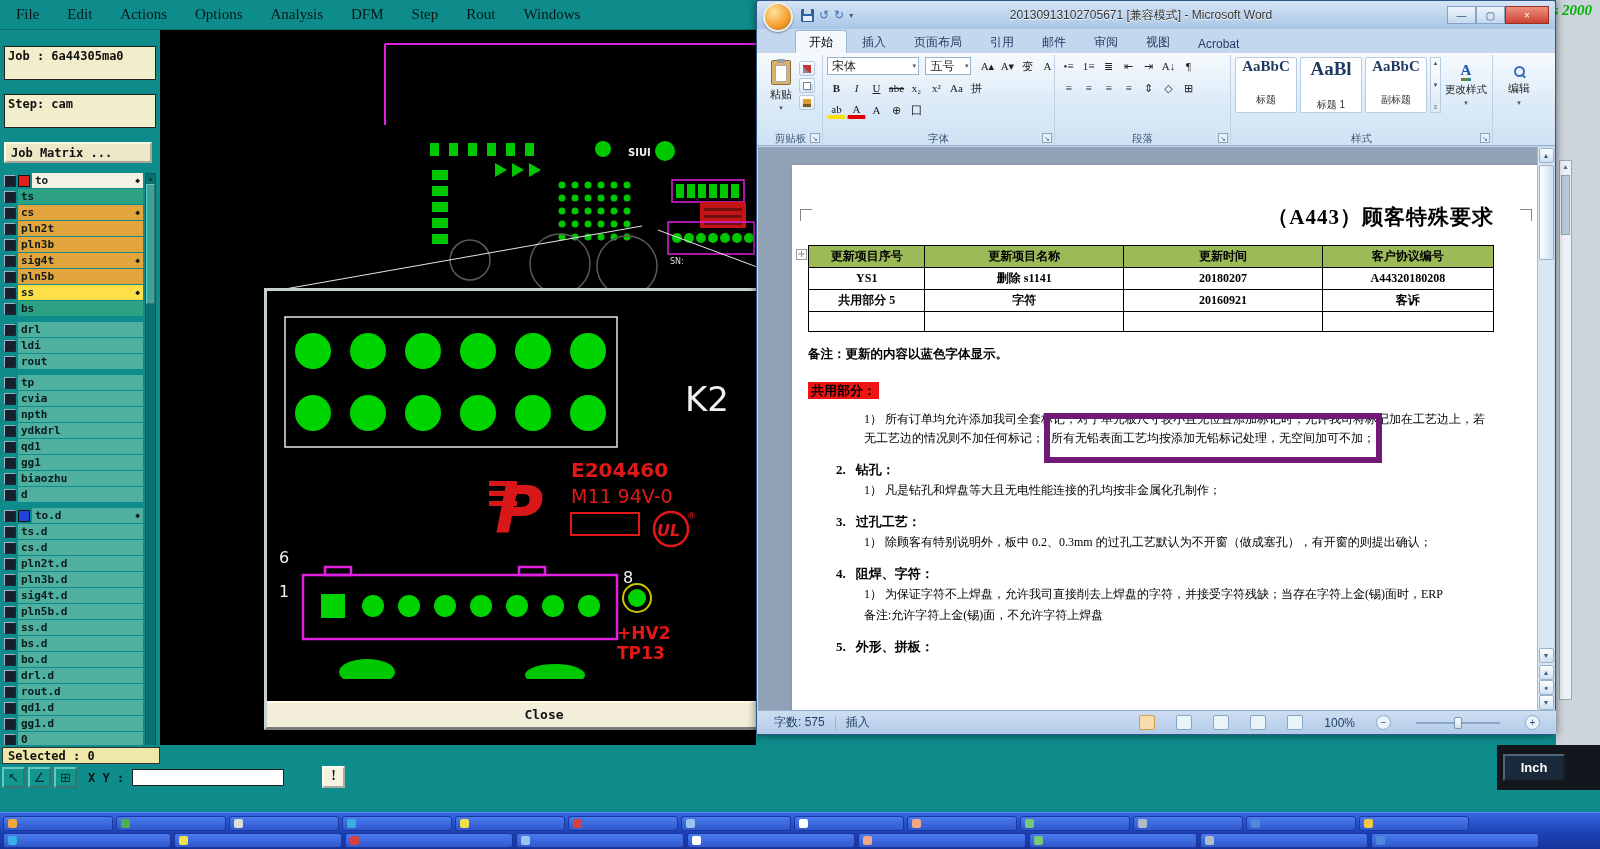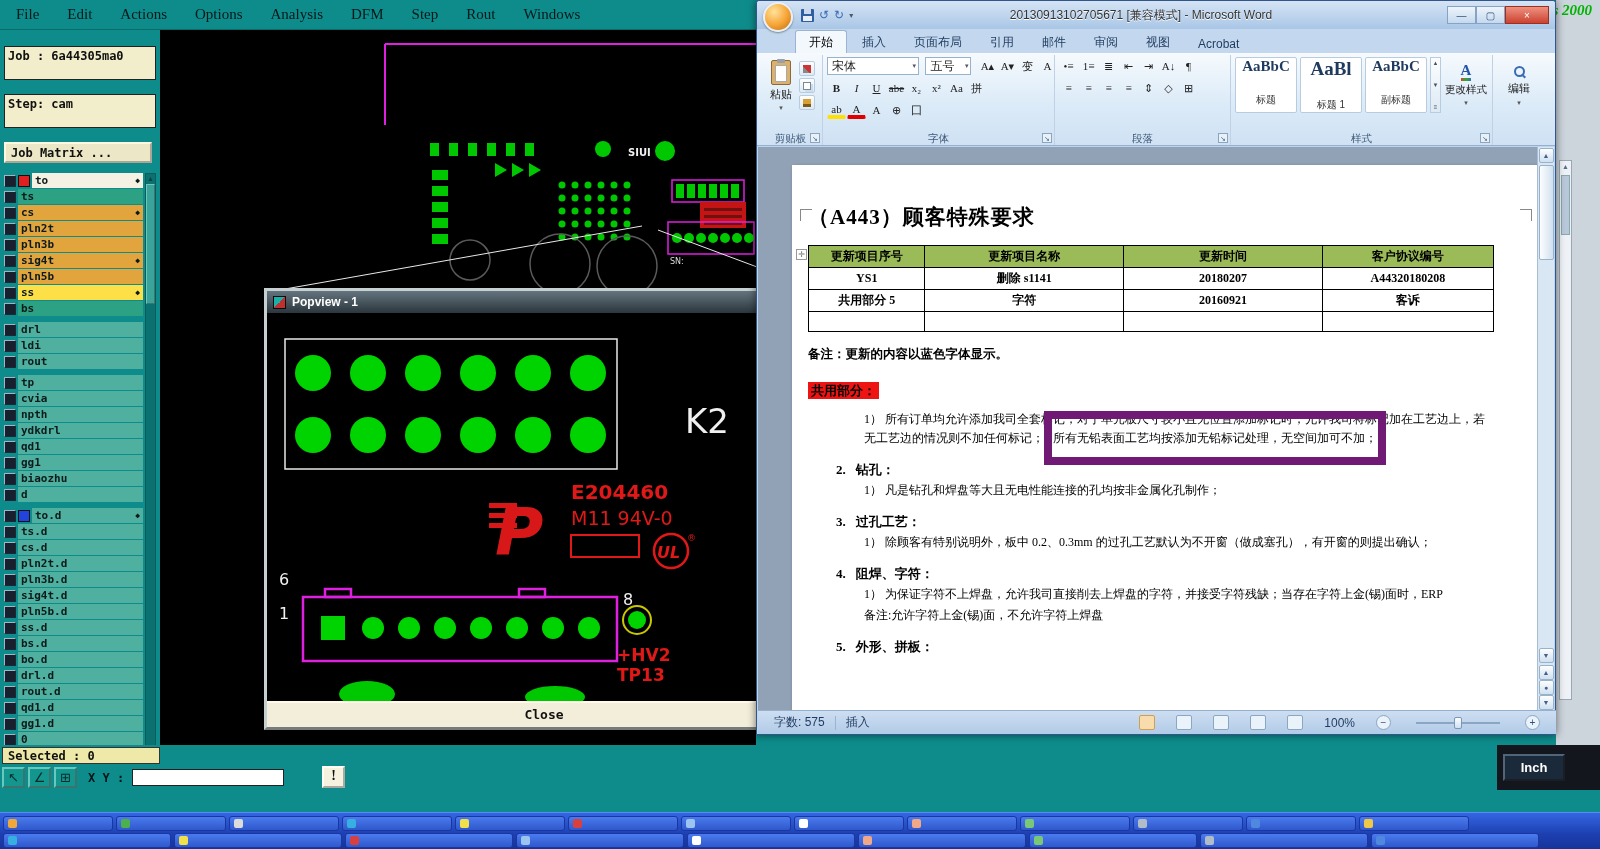--- a/index.html
+++ b/index.html
@@ -131,36 +131,36 @@
 .find-ico:after{content:"";position:absolute;right:0;bottom:1px;width:5px;height:2px;background:#3a6bb5;transform:rotate(45deg)}
 #grp-edit .lbl{font:11px "Liberation Sans",sans-serif;color:#222}
 #grp-edit .dd{font-size:7px;color:#555}
 
 
 #doc-area{position:absolute;left:1px;top:146px;width:781px;height:564px;background:#91a1b6;overflow:hidden}
 #page{position:absolute;left:34px;top:18px;width:748px;height:640px;background:#fff;box-shadow:2px 2px 4px rgba(0,0,0,.45);padding:38px 46px 0 16px;font-family:"Liberation Serif",serif;color:#000}
 .crop{position:absolute;width:12px;height:12px}
 .crop.tl{left:8px;top:44px;border-left:1px solid #888;border-top:1px solid #888}
 .crop.tr{right:8px;top:44px;border-right:1px solid #888;border-top:1px solid #888}
-#doc-title{font-size:21px;font-weight:bold;text-align:left;letter-spacing:1px}
+#doc-title{font-size:21px;font-weight:bold;text-align:right;letter-spacing:1px}
 #table-handle{position:absolute;left:4px;top:84px;width:11px;height:11px;border:1px solid #999;color:#777;font-size:8px;line-height:10px;text-align:center}
 #doc-table{border-collapse:collapse;width:100%;margin-top:14px;table-layout:fixed}
 #doc-table th,#doc-table td{border:1px solid #000;text-align:center;font-size:12px;font-weight:bold;padding:2px 2px;height:20px}
 #doc-table th{background:#9bbb59}
 #doc-table tr:last-child td{height:17px}
 #doc-table col.c1{width:17%}#doc-table col.c2{width:29%}#doc-table col.c3{width:29%}#doc-table col.c4{width:25%}
 .doc-note{margin-top:14px;font-size:12.5px;font-weight:bold}
 .doc-section{margin-top:18px}
 .red-hl{background:#ee1414;font-weight:bold;font-size:13px;padding:1px 3px}
 #doc-items{margin-top:10px}
 .doc-item{margin-bottom:13px}
 .item-head{font-size:13px;font-weight:bold;margin-left:28px}
 .item-num{margin-right:10px}
 .item-body{font-size:12px;line-height:19px;margin-left:56px;margin-top:2px}
-.red-box{border:8px solid #701a75;padding:12px 1px}
+.red-box{border:6px solid #701a75;padding:12px 1px}
 
 #doc-scroll{position:absolute;right:1px;top:146px;width:17px;height:564px;background:#d9e6f4;border-left:1px solid #a8bcd4;display:flex;flex-direction:column;align-items:center;padding:1px}
 .scr-btn{width:15px;height:15px;background:linear-gradient(#fdfefe,#cfe0f0);border:1px solid #98b2cc;border-radius:2px;font-size:7px;color:#44608a;display:grid;place-items:center;flex:none}
 #doc-thumb{width:15px;height:95px;background:linear-gradient(90deg,#fdfefe,#cfe0f0);border:1px solid #98b2cc;border-radius:2px;margin-top:2px;flex:none}
 .scr-fill{flex:1}
 #doc-scroll .scr-btn.pg{margin-top:2px}
 
 #word-status{position:absolute;left:1px;bottom:0;width:798px;height:24px;background:linear-gradient(#cddef1,#b2cbe8);border-top:1px solid #95b1cf;display:flex;align-items:center;font:12px "Liberation Sans",sans-serif;color:#1f3a5f;padding:0 16px;gap:10px}
 .st-sep{width:1px;height:14px;background:#9ab4cc}
 #st-right{margin-left:auto;display:flex;align-items:center;gap:21px}
@@ -558,24 +558,20 @@
       <circle cx="400" cy="234" r="30"></circle>
         <circle cx="467" cy="236" r="30"></circle>
         <circle cx="310" cy="230" r="20"></circle>
     </g>
     <line x1="108" y1="262" x2="482" y2="196" stroke="#e8e8e8" stroke-width="1"></line>
     <line x1="664" y1="262" x2="498" y2="200" stroke="#e8e8e8" stroke-width="1"></line>
   </svg>
 </div>
 
 <div id="popview">
-  <div id="pv-titlebar">
-    <span id="pv-icon"></span>
-    <span id="pv-title">Popview - 1</span>
-  </div>
   <div id="pv-content">
     <svg width="554" height="388" viewBox="0 0 554 388">
       <rect x="18" y="26" width="332" height="130" fill="none" stroke="#e8e8e8" stroke-width="1.5"></rect>
       <g fill="#00d400">
         <circle cx="46" cy="60" r="18"></circle>
           <circle cx="101" cy="60" r="18"></circle>
           <circle cx="156" cy="60" r="18"></circle>
           <circle cx="211" cy="60" r="18"></circle>
           <circle cx="266" cy="60" r="18"></circle>
           <circle cx="321" cy="60" r="18"></circle>

